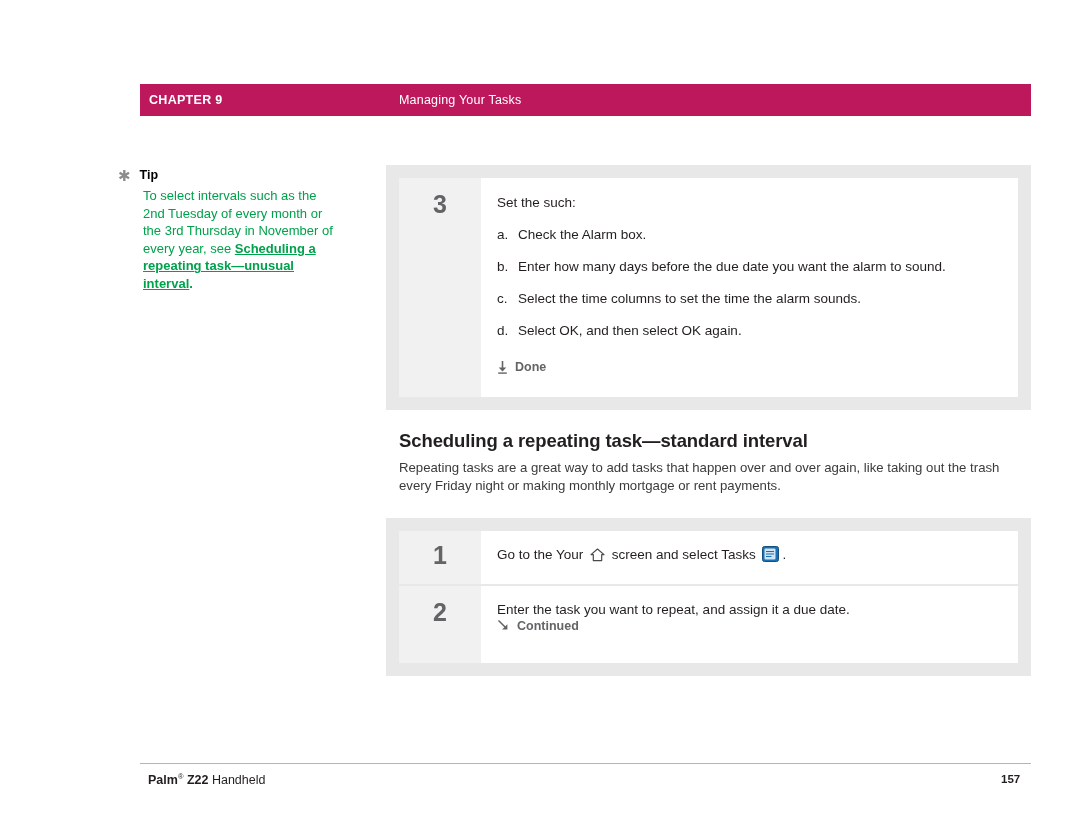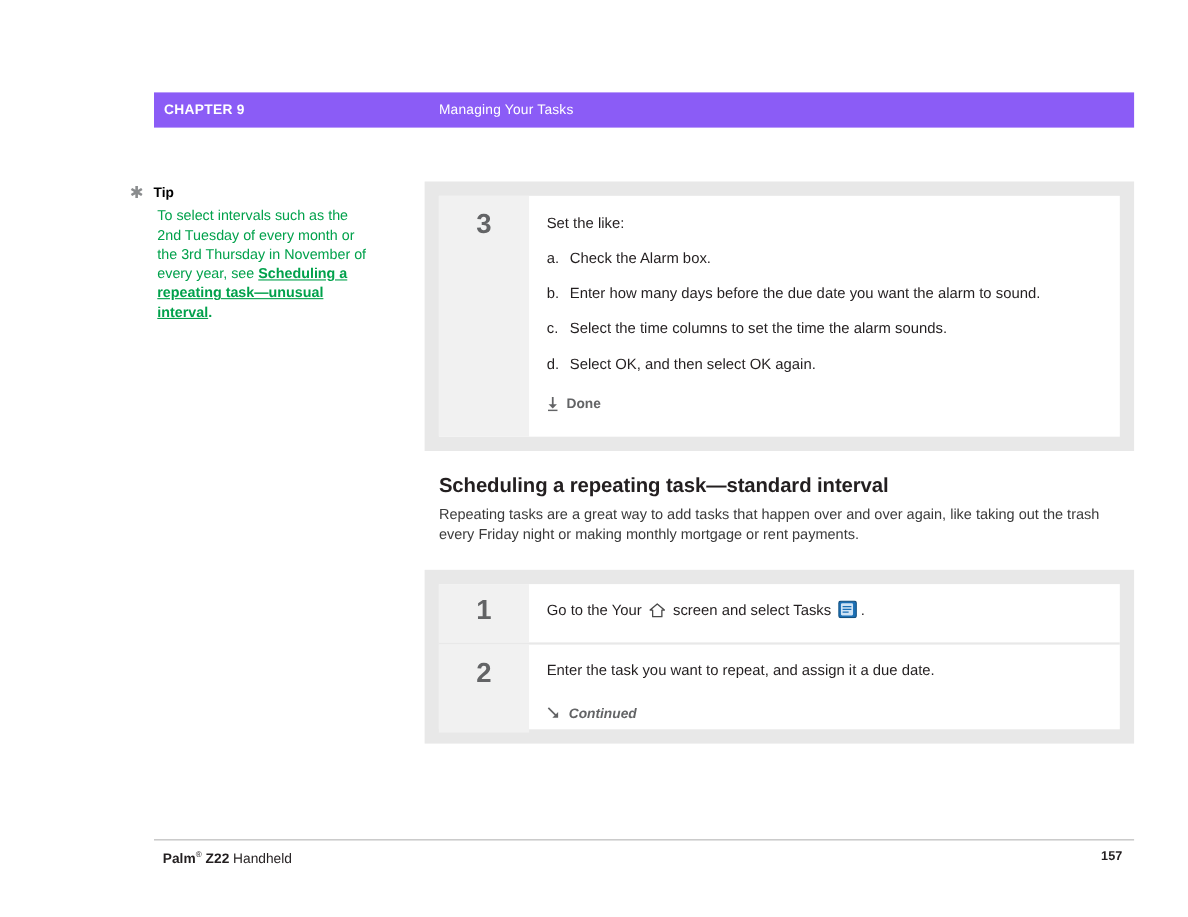--- a/index.html
+++ b/index.html
@@ -16,21 +16,21 @@
     overflow: hidden;
   }
 
   
   .header-bar {
     position: absolute;
     left: 140px;
     top: 84px;
     width: 891px;
     height: 32px;
-    background: #8b5cf6;
+    background: #be185d;
     display: flex;
     align-items: center;
   }
   .chapter-label {
     font-size: 12.5px;
     font-weight: bold;
     color: #ffffff;
     letter-spacing: 0.3px;
     margin-left: 9px;
     width: 250px;
@@ -196,22 +196,20 @@
   }
   .step-row.row1 { height: 53px; border-bottom: 2px solid #e8e8e8; }
   .step-row.row2 { flex: 1; }
   .step-row .step-num-cell { padding-top: 10px; }
   .step-row.row2 .step-num-cell { padding-top: 12px; }
   .step-row .step-body { padding: 15px 16px 8px 16px; }
 
   .continued-row {
     display: flex;
     align-items: center;
-    margin-top: 23px;
-    font-style: italic;
   }
   .continued-label {
     font-size: 12.5px;
     font-weight: bold;
     color: #636466;
     margin-left: 8px;
   }
 
   .inline-icon {
     display: inline-block;
@@ -266,21 +264,21 @@
     <span>To select intervals such as the 2nd Tuesday of every month or the 3rd Thursday in November of every year, see </span><a class="link" href="#">Scheduling a repeating task—unusual interval</a><span class="tail">.</span>
   </div>
 </div>
 
 <div class="panel" id="panel-3">
   <div class="panel-inner">
     <div class="step-num-cell">
       <span class="step-num">3</span>
     </div>
     <div class="step-body">
-      <div>Set the like:</div>
+      <div>Set the such:</div>
 
       <div class="substep">
         <span class="substep-letter">a.</span>
         <span class="substep-text">Check the Alarm box.</span>
       </div>
       <div class="substep">
         <span class="substep-letter">b.</span>
         <span class="substep-text">Enter how many days before the due date you want the alarm to sound.</span>
       </div>
       <div class="substep">

